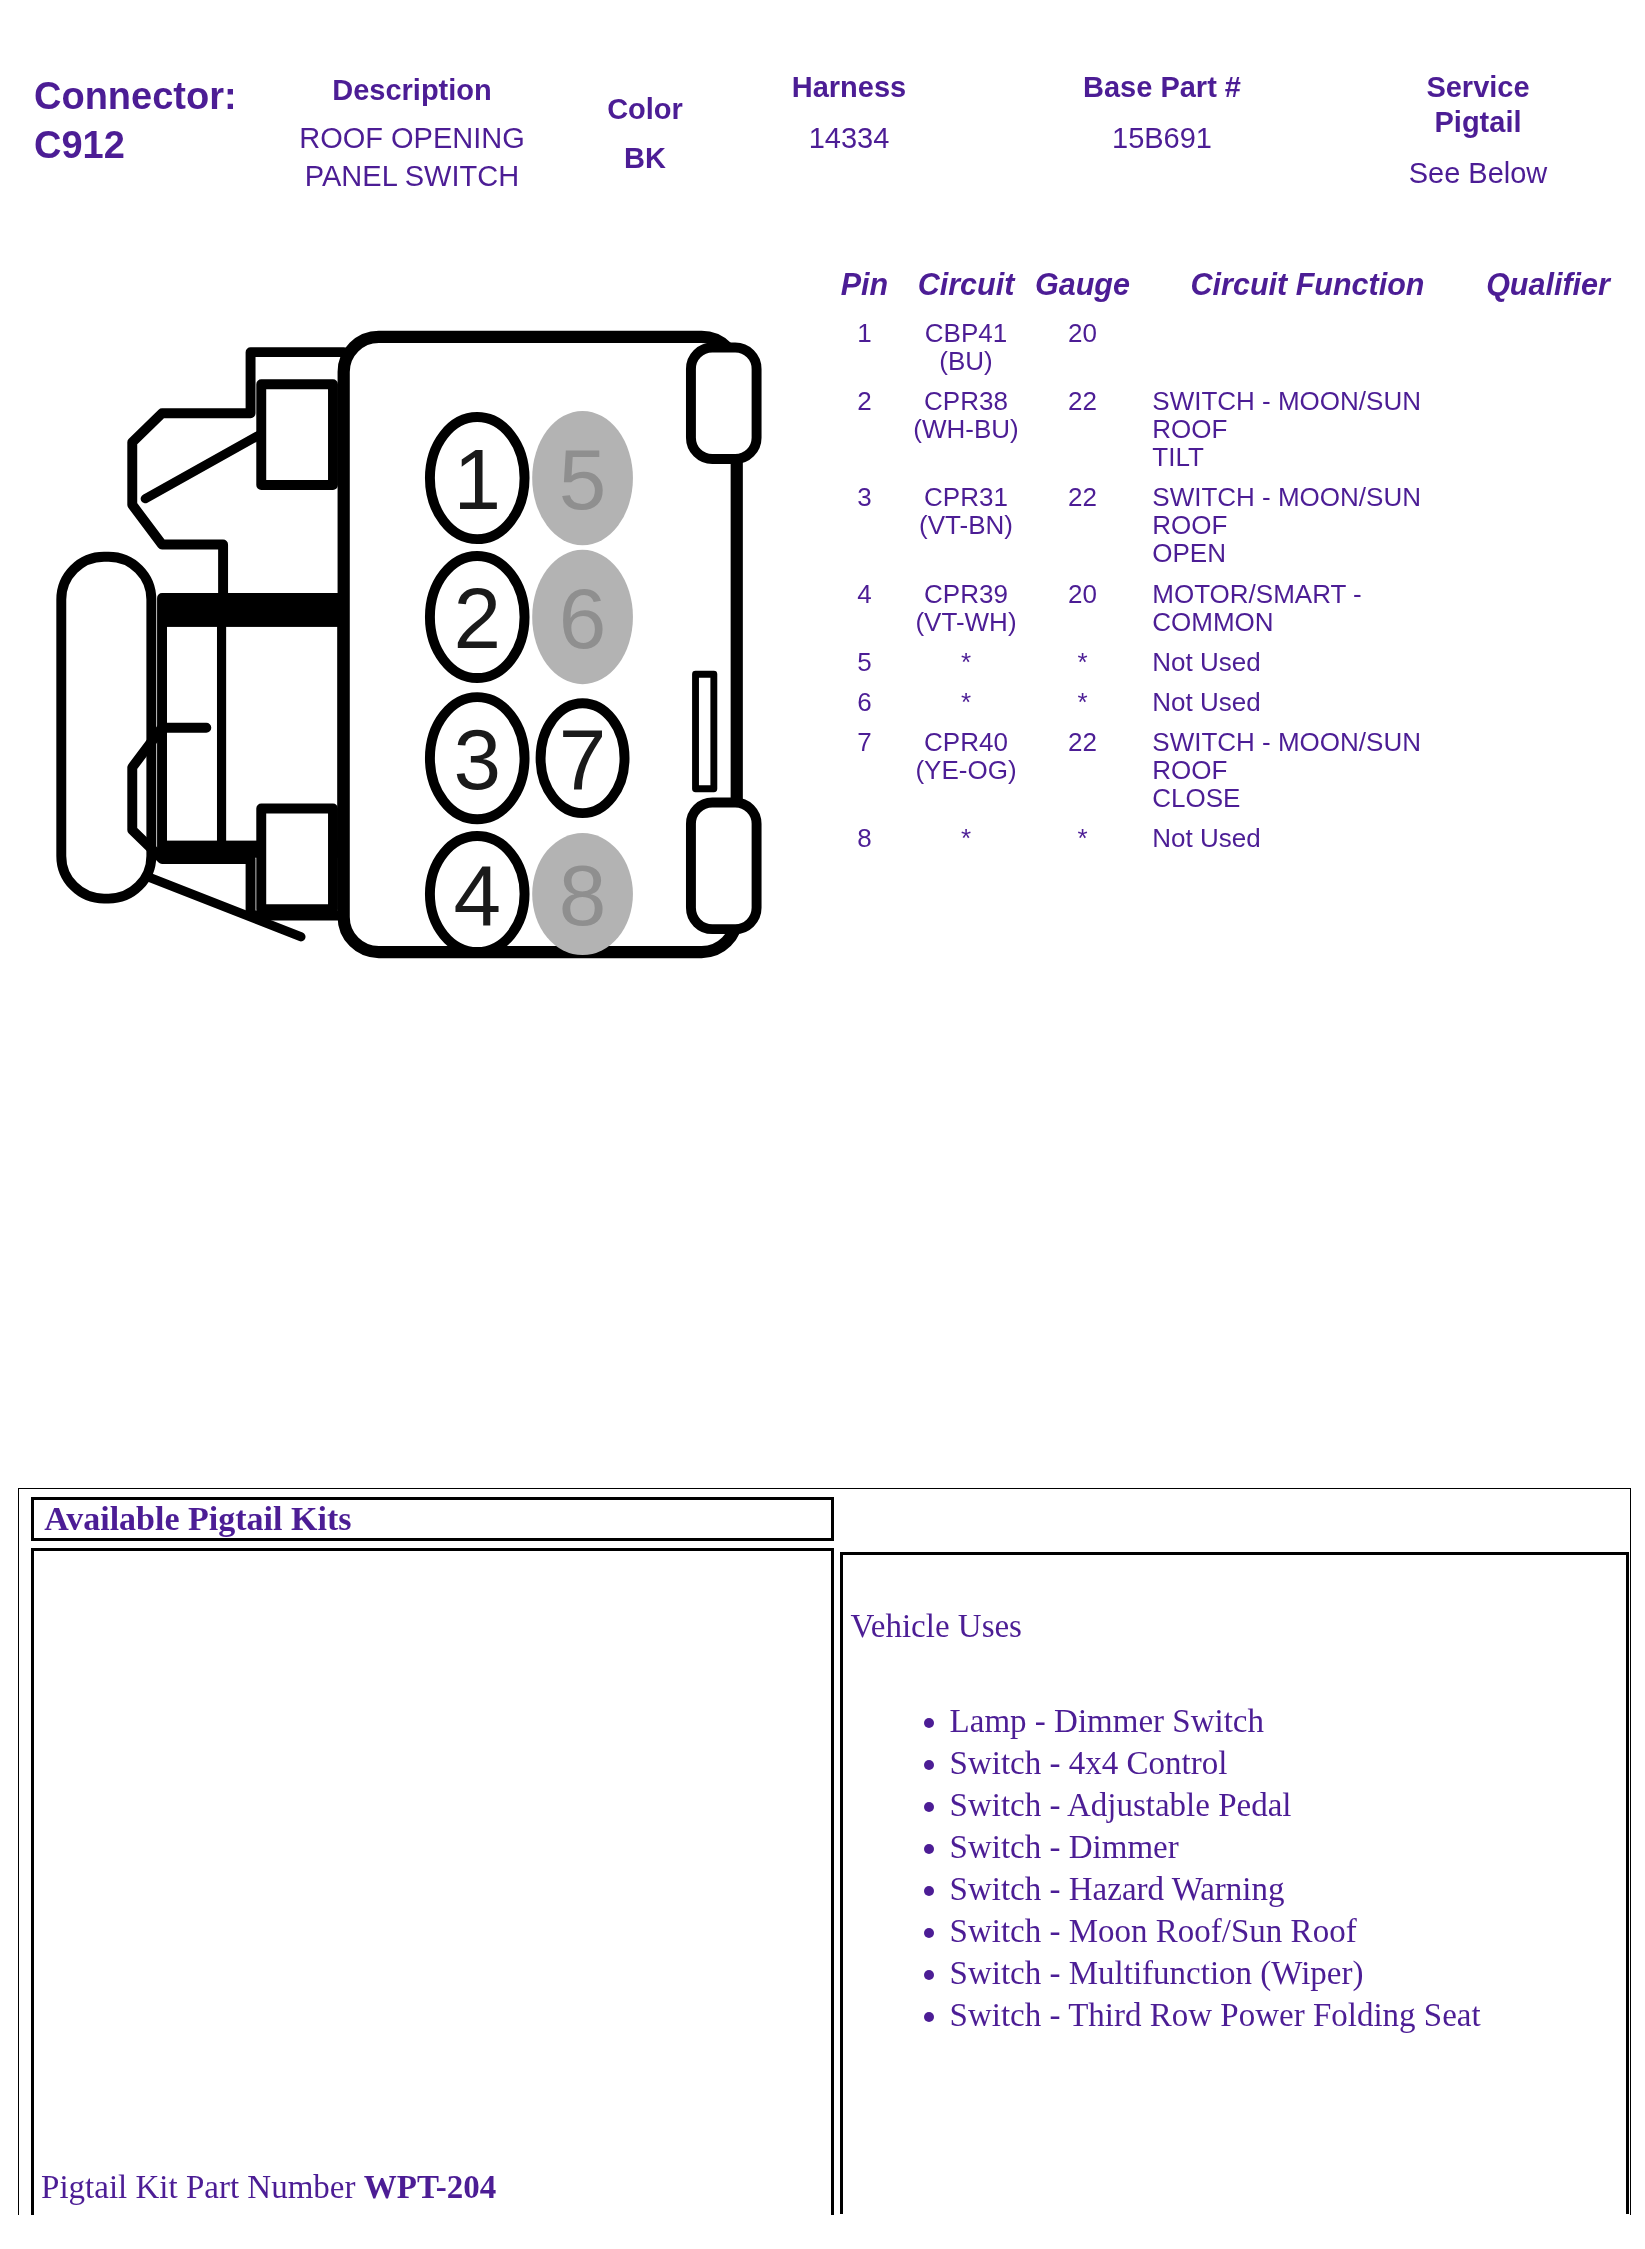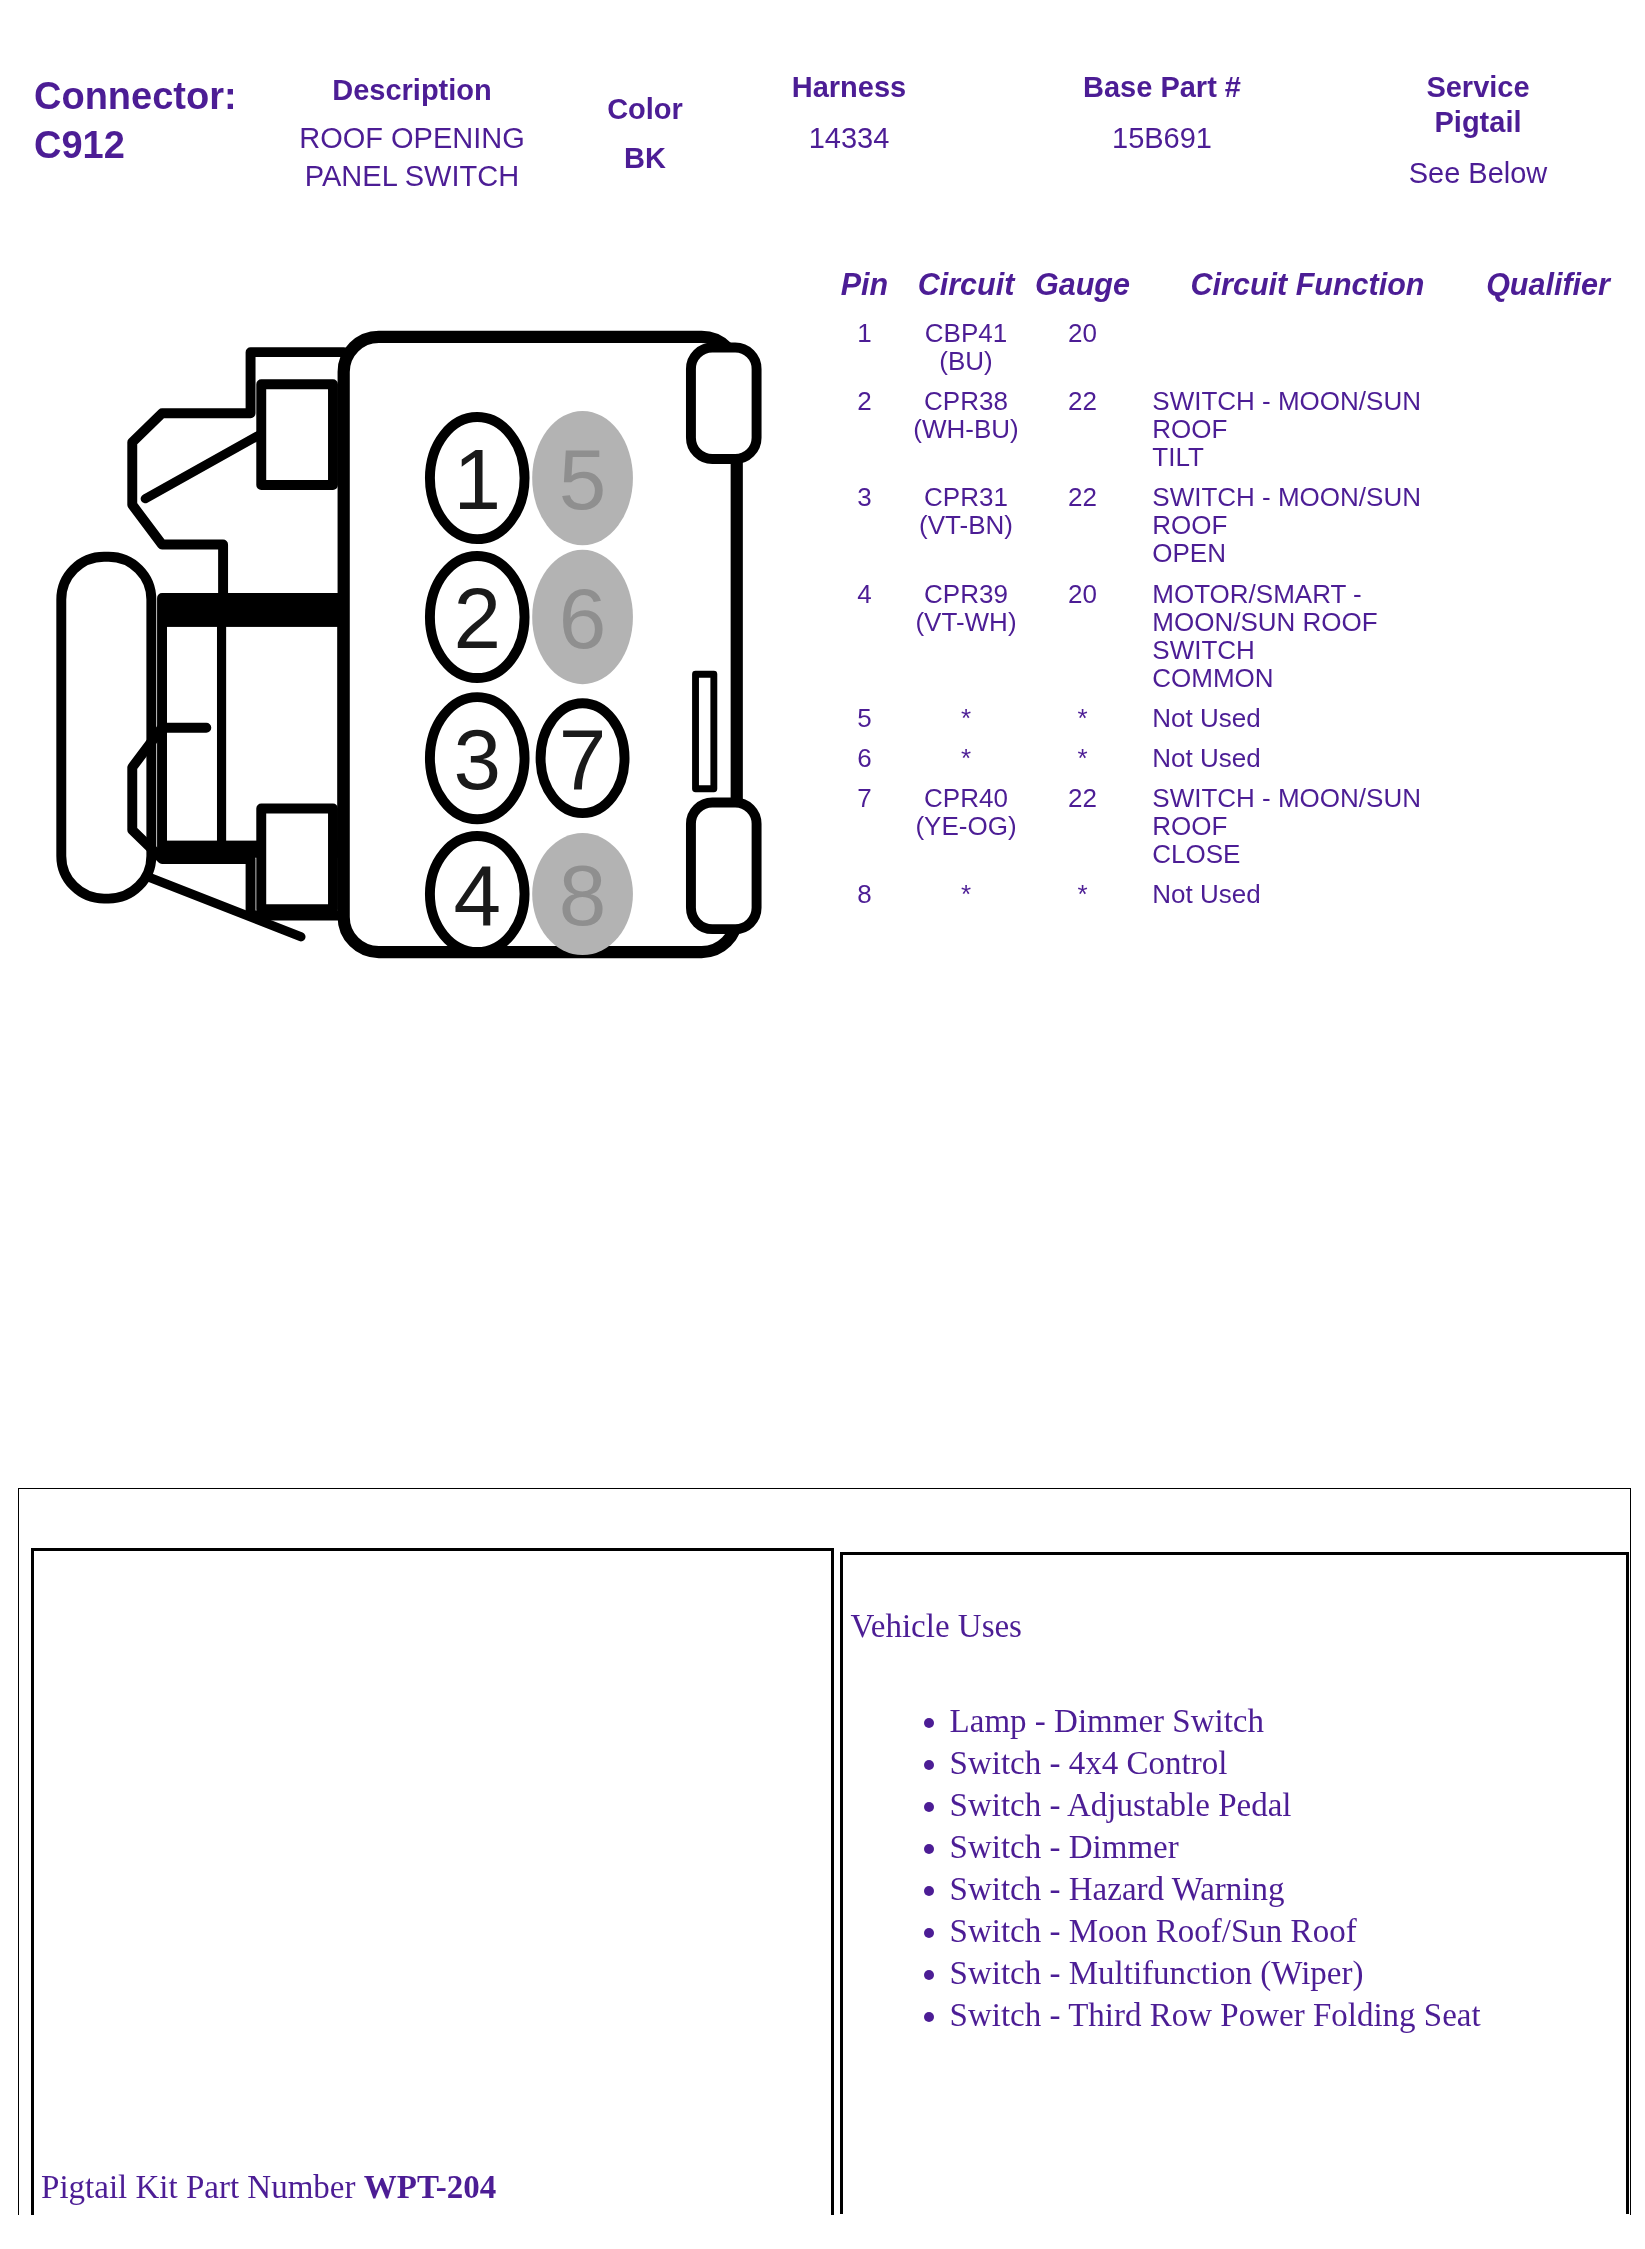--- a/index.html
+++ b/index.html
@@ -208,21 +208,20 @@
     </div>
         <div class="pt-grid pt-row">
       <div class="c-pin">4</div>
       <div class="c-circuit">
             <div>CPR39</div>
             <div>(VT-WH)</div>
           </div>
       <div class="c-gauge">20</div>
       <div class="c-func">
             <div>MOTOR/SMART -</div>
-            <div>MOON/SUN ROOF SWITCH</div>
             <div>COMMON</div>
           </div>
       <div class="c-qual"></div>
     </div>
         <div class="pt-grid pt-row">
       <div class="c-pin">5</div>
       <div class="c-circuit">
             <div>*</div>
           </div>
       <div class="c-gauge">*</div>
@@ -264,20 +263,23 @@
       <div class="c-func">
             <div>Not Used</div>
           </div>
       <div class="c-qual"></div>
     </div>
       </div>
   </div>
 
   <div class="pigtail-outer"></div>
 
+  <div class="pigtail-title-box">
+    <span>Available Pigtail Kits</span>
+  </div>
 
   <div class="pigtail-left-box">
     <div class="kit-line">
       <span>Pigtail Kit Part Number </span><span class="v">WPT-204</span>
     </div>
   </div>
 
   <div class="pigtail-right-box">
     <div class="vehicle-title">Vehicle Uses</div>
     <ul class="uses-list" id="uses-list">

